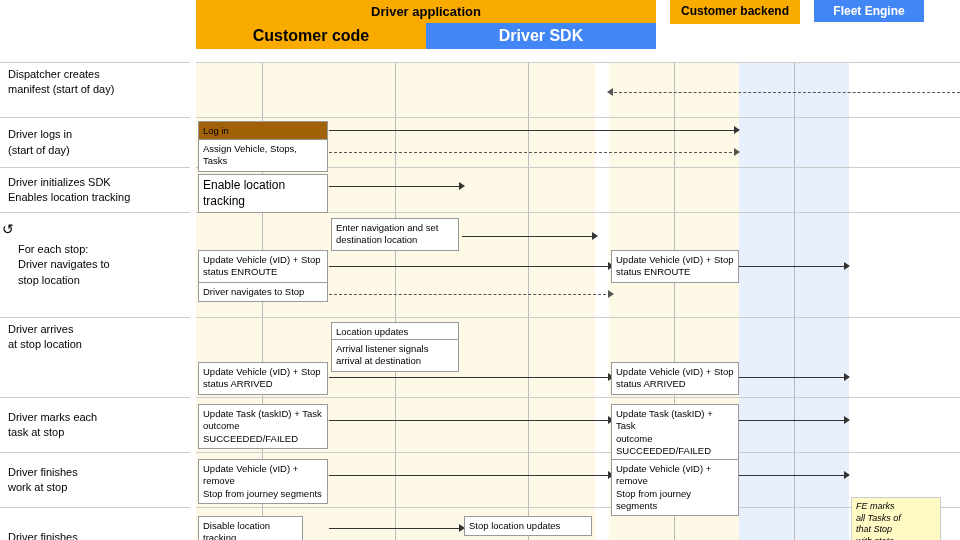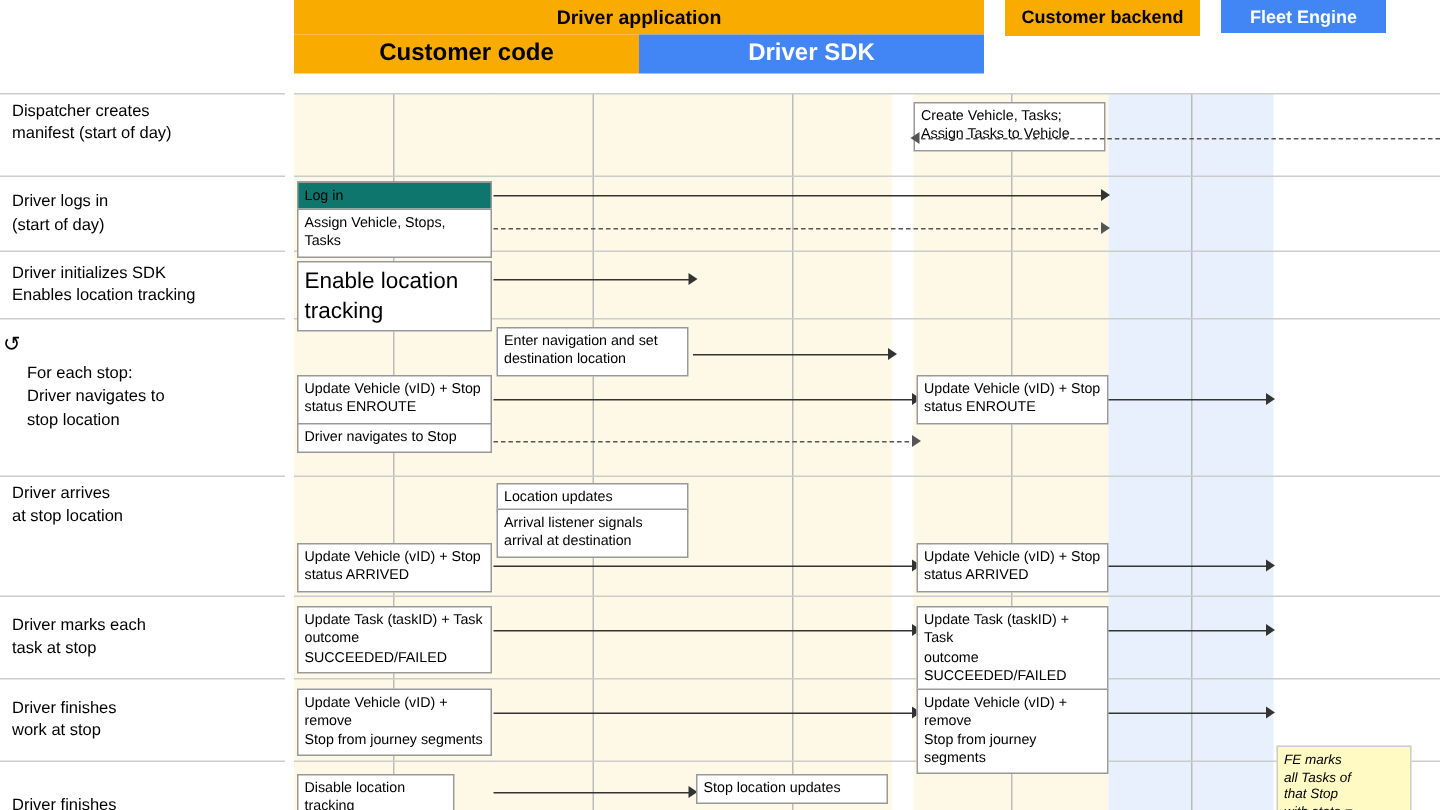--- a/index.html
+++ b/index.html
@@ -119,36 +119,35 @@
 
       <div style="position:absolute;top:0;left:0;right:0;height:1px;background:#ccc;"></div>
       <div style="position:absolute;top:55px;left:0;right:0;height:1px;background:#ccc;"></div>
       <div style="position:absolute;top:105px;left:0;right:0;height:1px;background:#ccc;"></div>
       <div style="position:absolute;top:150px;left:0;right:0;height:1px;background:#ccc;"></div>
       <div style="position:absolute;top:255px;left:0;right:0;height:1px;background:#ccc;"></div>
       <div style="position:absolute;top:335px;left:0;right:0;height:1px;background:#ccc;"></div>
       <div style="position:absolute;top:390px;left:0;right:0;height:1px;background:#ccc;"></div>
       <div style="position:absolute;top:445px;left:0;right:0;height:1px;background:#ccc;"></div>
 
-      <div style="position:absolute;top:6px;left:413px;width:128px;background:#fff;border:1px solid #999;padding:3px 4px;font-size:9.5px;line-height:1.3;">Create Vehicle, Tasks;<br>Assign Tasks to Vehicle</div>
 
       <div style="position:absolute;top:30px;left:413px;right:0;height:1px;border-top:1px dashed #555;"></div>
       <div style="position:absolute;top:26px;left:411px;width:0;height:0;border-top:4px solid transparent;border-bottom:4px solid transparent;border-right:6px solid #555;"></div>
 
-      <div style="position:absolute;top:59px;left:2px;width:130px;background:#0f766e;border:1px solid #999;padding:3px 4px;font-size:9.5px;line-height:1.3;">Log in</div>
+      <div style="position:absolute;top:59px;left:2px;width:130px;background:#a16207;border:1px solid #999;padding:3px 4px;font-size:9.5px;line-height:1.3;">Log in</div>
 
       <div style="position:absolute;top:68px;left:133px;width:408px;height:1px;background:#333;"></div>
       <div style="position:absolute;top:64px;left:538px;width:0;height:0;border-top:4px solid transparent;border-bottom:4px solid transparent;border-left:6px solid #333;"></div>
 
       <div style="position:absolute;top:77px;left:2px;width:130px;background:#fff;border:1px solid #999;padding:3px 4px;font-size:9.5px;line-height:1.3;">Assign Vehicle, Stops, Tasks</div>
 
       <div style="position:absolute;top:90px;left:133px;width:408px;height:1px;border-top:1px dashed #555;"></div>
       <div style="position:absolute;top:86px;left:538px;width:0;height:0;border-top:4px solid transparent;border-bottom:4px solid transparent;border-left:6px solid #555;"></div>
 
-      <div style="position:absolute;top:112px;left:2px;width:130px;background:#fff;border:1px solid #999;padding:3px 4px;font-size:15px;line-height:1.3;">Enable location tracking</div>
+      <div style="position:absolute;top:112px;left:2px;width:130px;background:#fff;border:1px solid #999;padding:3px 4px;font-size:12px;line-height:1.3;">Enable location tracking</div>
 
       <div style="position:absolute;top:124px;left:133px;width:133px;height:1px;background:#333;"></div>
       <div style="position:absolute;top:120px;left:263px;width:0;height:0;border-top:4px solid transparent;border-bottom:4px solid transparent;border-left:6px solid #333;"></div>
 
       <div style="position:absolute;top:156px;left:135px;width:128px;background:#fff;border:1px solid #999;padding:3px 4px;font-size:9.5px;line-height:1.3;">Enter navigation and set<br>destination location</div>
 
       <div style="position:absolute;top:174px;left:266px;width:133px;height:1px;background:#333;"></div>
       <div style="position:absolute;top:170px;left:396px;width:0;height:0;border-top:4px solid transparent;border-bottom:4px solid transparent;border-left:6px solid #333;"></div>
 
       <div style="position:absolute;top:188px;left:2px;width:130px;background:#fff;border:1px solid #999;padding:3px 4px;font-size:9.5px;line-height:1.3;">Update Vehicle (vID) + Stop<br>status ENROUTE</div>

